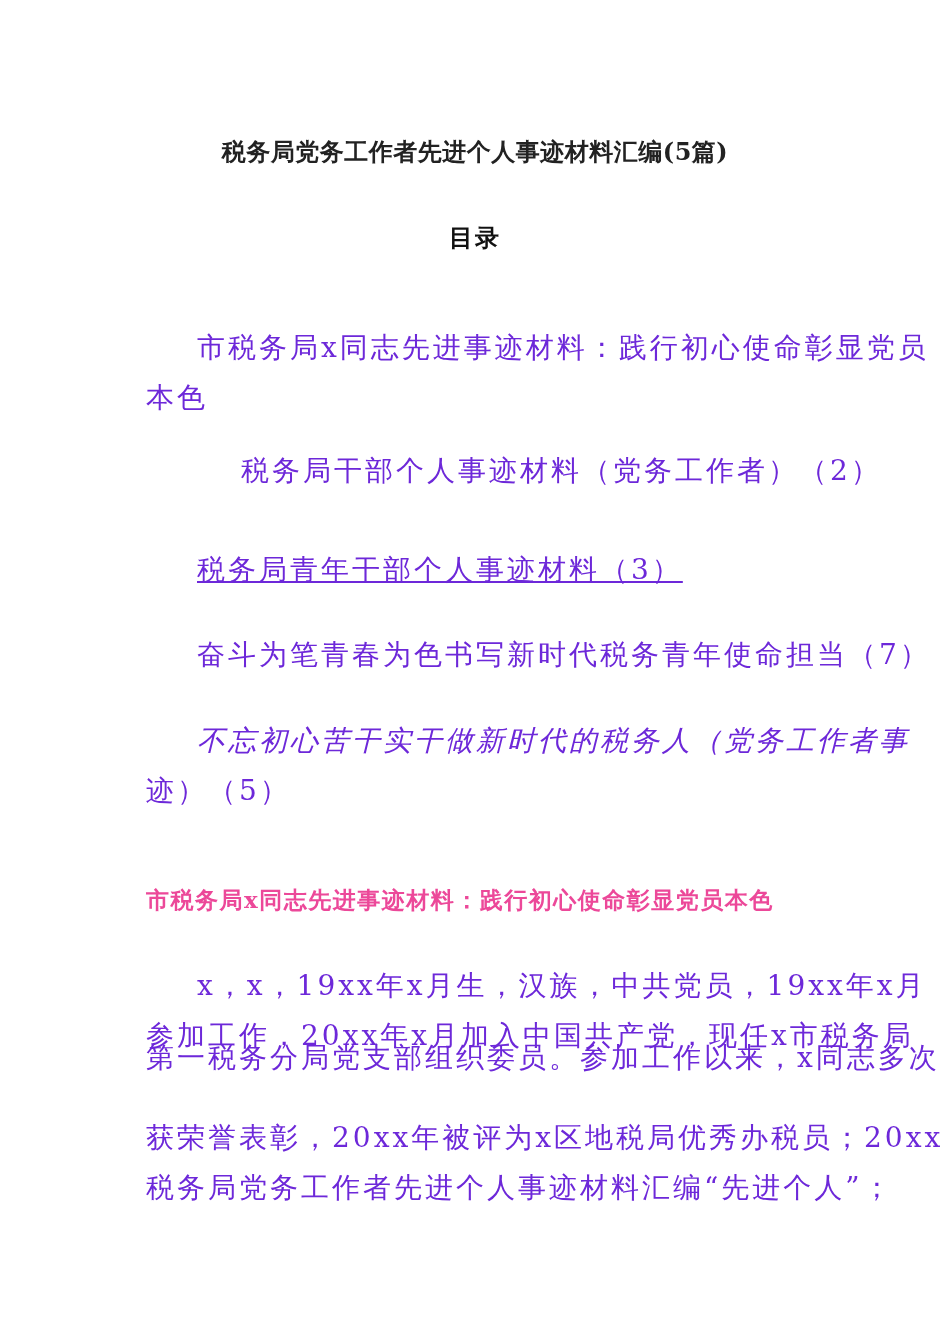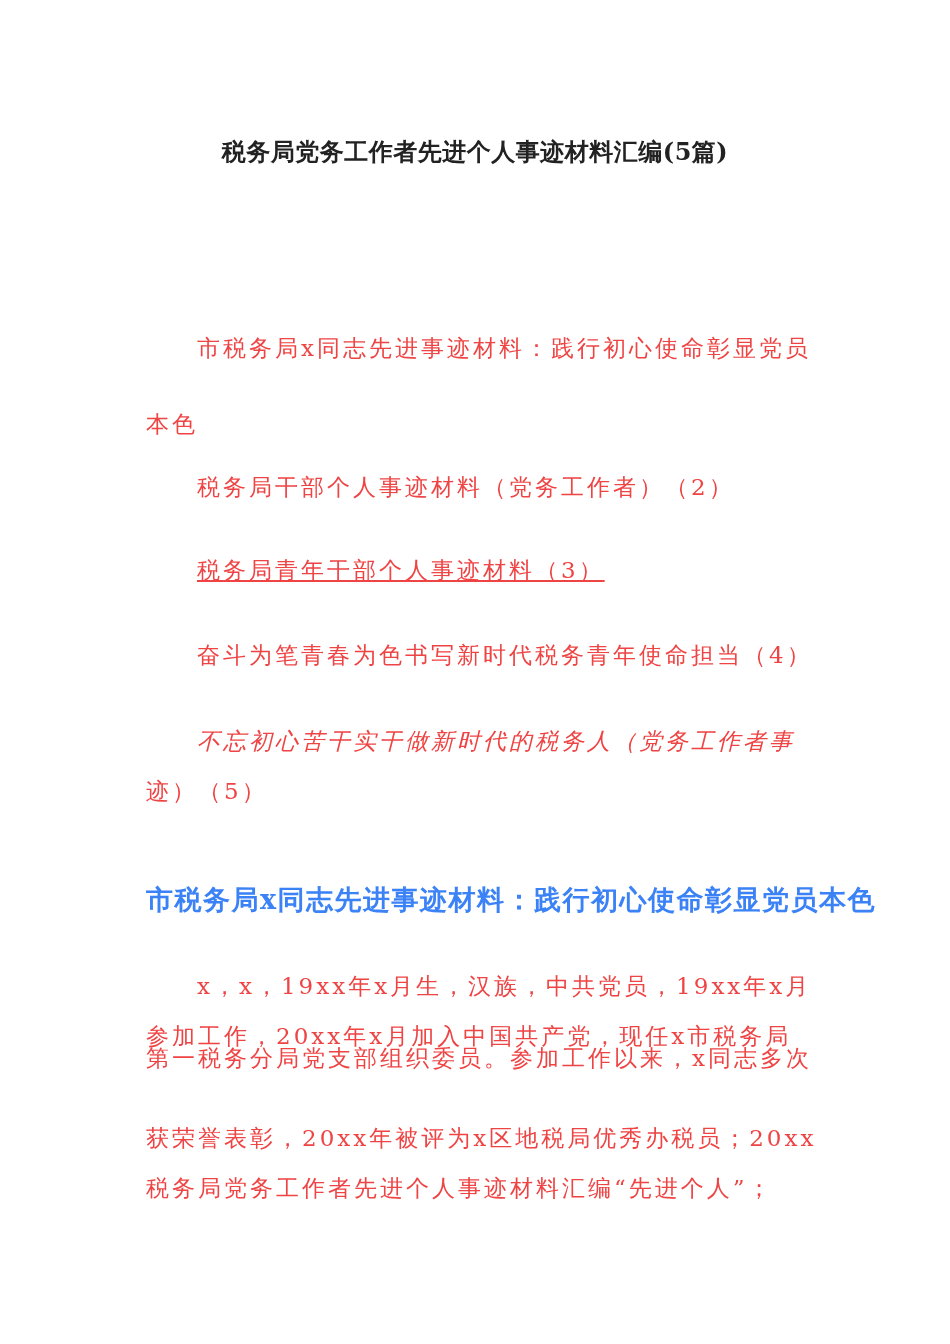--- a/index.html
+++ b/index.html
@@ -18,24 +18,24 @@
     .page {
       position: absolute;
       left: 0; top: 0;
       width: 950px;
       height: 1344px;
       background: #ffffff;
     }
     .line {
       position: absolute;
       white-space: nowrap;
-      font-size: 23px;
+      font-size: 28px;
       line-height: 30px;
       letter-spacing: 3px;
-      color: #ef4444;
+      color: #6d28d9;
     }
     .title {
       left: 0;
       width: 950px;
       text-align: center;
       font-size: 24px;
       letter-spacing: 0.5px;
       font-weight: bold;
       color: #222222;
     }
@@ -43,44 +43,45 @@
       left: 0;
       width: 950px;
       text-align: center;
       font-size: 24px;
       font-weight: bold;
       letter-spacing: 2px;
       color: #111111;
     }
     .section-heading {
       font-weight: bold;
-      font-size: 27px;
+      font-size: 23px;
       letter-spacing: 1.5px;
-      color: #3b82f6;
+      color: #ec4899;
     }
     .indent { left: 197px; }
     .flush { left: 146px; }
   </style>
 </head>
 <body>
 
 <div class="page">
 
   <div class="line title" style="top:137px;">税务局党务工作者先进个人事迹材料汇编(5篇)</div>
 
+  <div class="line toc-heading" style="top:223px;">目录</div>
 
   <div>
     <div class="line indent" style="top:333px;">市税务局x同志先进事迹材料：践行初心使命彰显党员</div>
-    <div class="line flush" style="top:383px;margin-top:26px;">本色</div>
+    <div class="line flush" style="top:383px;">本色</div>
 
-    <div class="line indent" style="top:472px;">税务局干部个人事迹材料（党务工作者）（2）</div>
+    <div class="line indent" style="top:456px;margin-left:44px;">税务局干部个人事迹材料（党务工作者）（2）</div>
 
     <div class="line indent" style="top:555px;text-decoration:underline;">税务局青年干部个人事迹材料（3）</div>
 
-    <div class="line indent" style="top:640px;">奋斗为笔青春为色书写新时代税务青年使命担当（4）</div>
+    <div class="line indent" style="top:640px;">奋斗为笔青春为色书写新时代税务青年使命担当（7）</div>
 
     <div class="line indent" style="top:726px;font-style:italic;">不忘初心苦干实干做新时代的税务人（党务工作者事</div>
     <div class="line flush" style="top:776px;">迹）（5）</div>
   </div>
 
   <div class="line flush section-heading" style="top:885px;">市税务局x同志先进事迹材料：践行初心使命彰显党员本色</div>
 
   <div>
     <div class="line indent" style="top:971px;">x，x，19xx年x月生，汉族，中共党员，19xx年x月</div>
     <div class="line flush" style="top:1021px;">参加工作，20xx年x月加入中国共产党，现任x市税务局</div>

